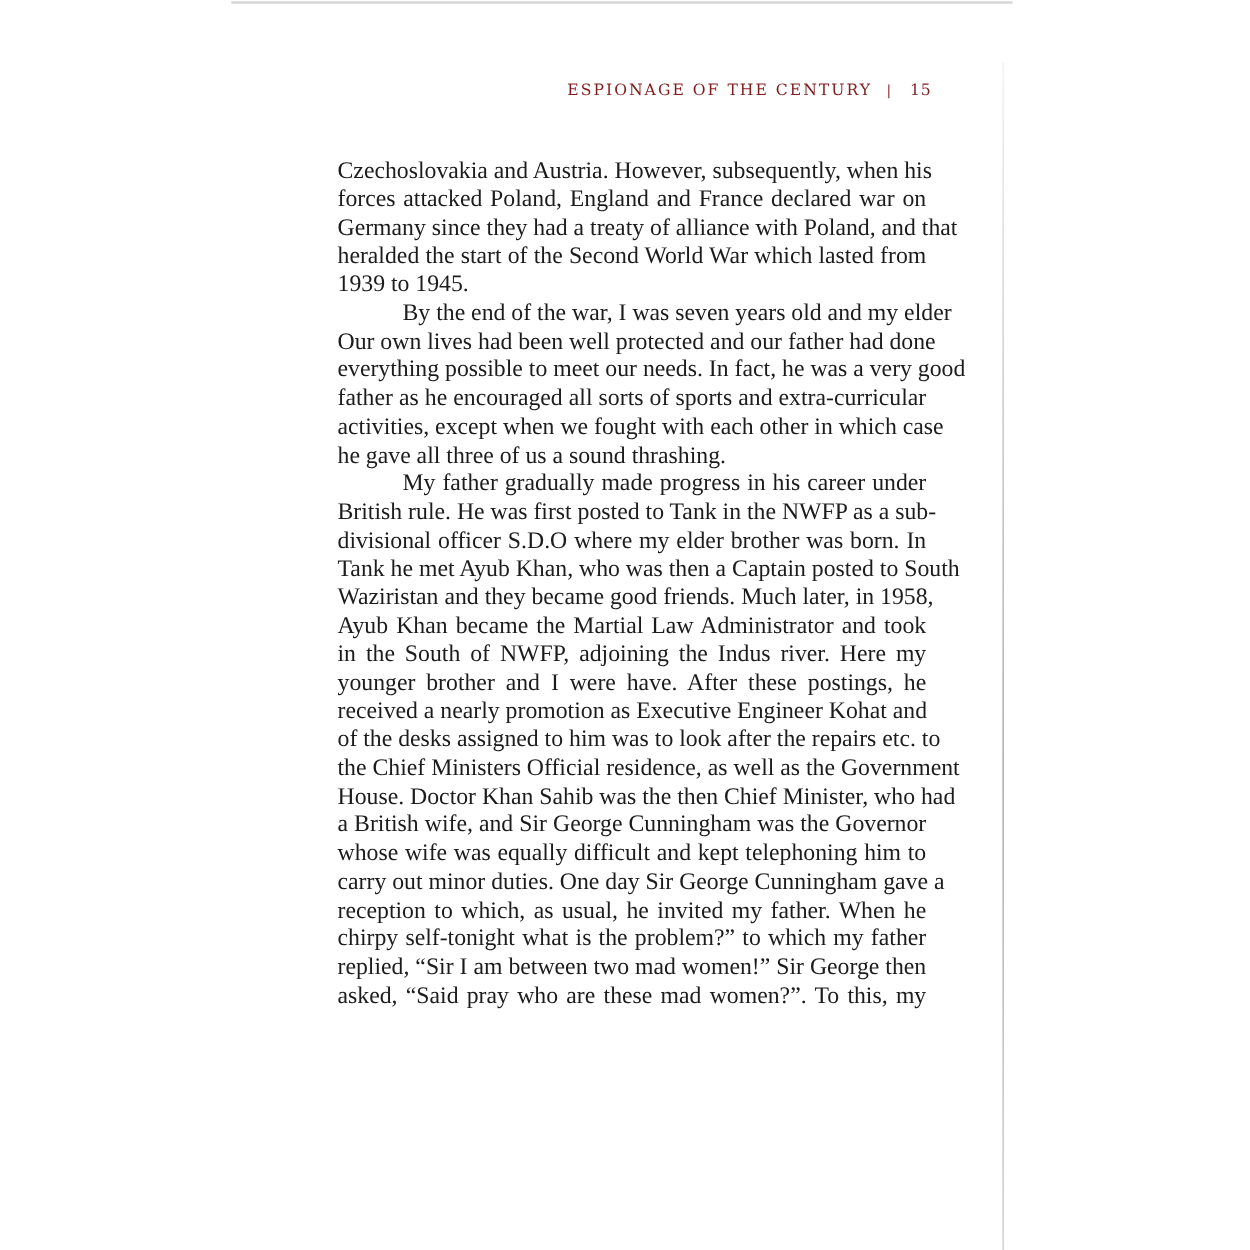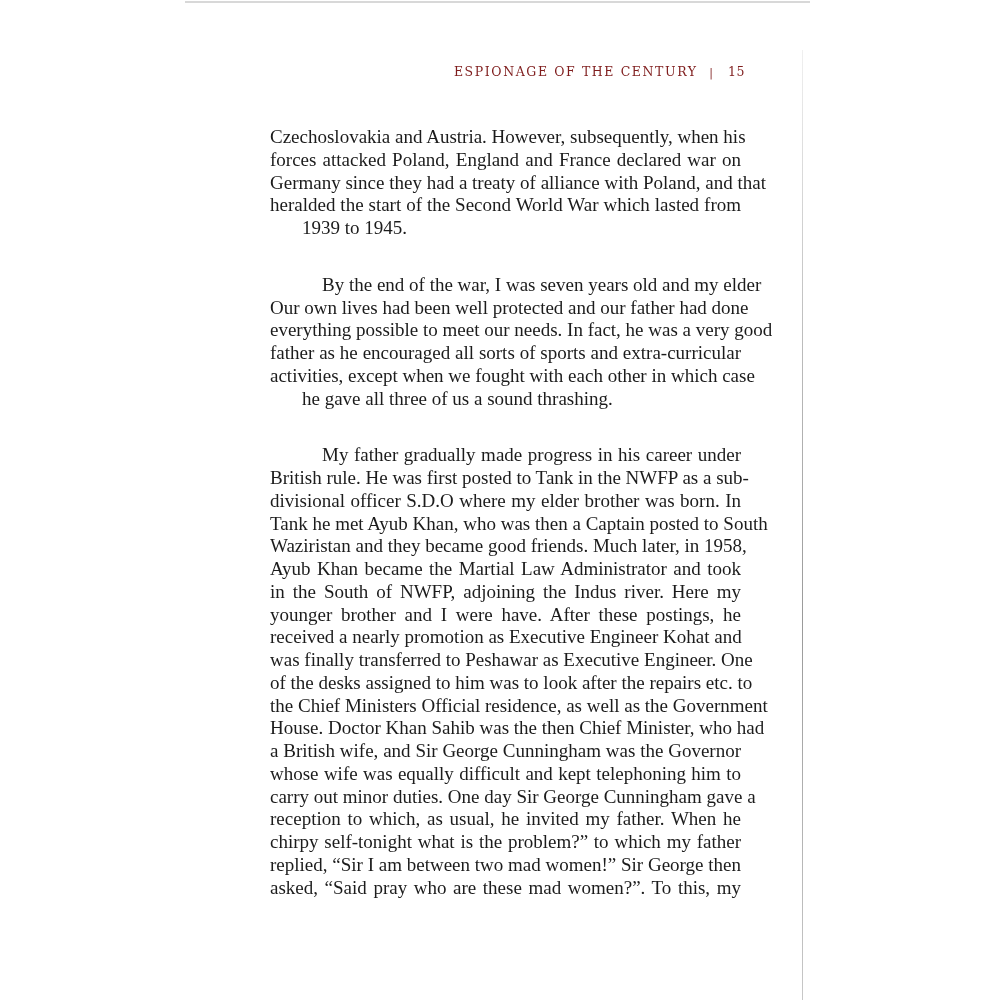--- a/index.html
+++ b/index.html
@@ -61,25 +61,23 @@
     }
     .line {
       display: block;
       text-align: justify;
       text-align-last: justify;
       white-space: nowrap;
       height: 22.76px;
     }
     .line.last {
       text-align-last: left;
-      margin-left: 32px;
     }
     .line.first-indent {
       padding-left: 52px;
-      margin-top: 34px;
     }
   </style>
 </head>
 <body>
 
 <div class="top-edge"></div>
 <div class="right-edge"></div>
 
 <div class="running-head">
   <span>ESPIONAGE OF THE CENTURY</span>
@@ -106,21 +104,20 @@
     <div class="paragraph">
       <span class="line first-indent">My father gradually made progress in his career under</span>
       <span class="line">British rule. He was first posted to Tank in the NWFP as a sub-</span>
       <span class="line">divisional officer S.D.O where my elder brother was born. In</span>
       <span class="line">Tank he met Ayub Khan, who was then a Captain posted to South</span>
       <span class="line">Waziristan and they became good friends. Much later, in 1958,</span>
       <span class="line">Ayub Khan became the Martial Law Administrator and took</span>
       <span class="line">in the South of NWFP, adjoining the Indus river. Here my</span>
       <span class="line">younger brother and I were have. After these postings, he</span>
       <span class="line">received a nearly promotion as Executive Engineer Kohat and</span>
-      <span class="line">was finally transferred to Peshawar as Executive Engineer. One</span>
       <span class="line">of the desks assigned to him was to look after the repairs etc. to</span>
       <span class="line">the Chief Ministers Official residence, as well as the Government</span>
       <span class="line">House. Doctor Khan Sahib was the then Chief Minister, who had</span>
       <span class="line">a British wife, and Sir George Cunningham was the Governor</span>
       <span class="line">whose wife was equally difficult and kept telephoning him to</span>
       <span class="line">carry out minor duties. One day Sir George Cunningham gave a</span>
       <span class="line">reception to which, as usual, he invited my father. When he</span>
       <span class="line">chirpy self-tonight what is the problem?” to which my father</span>
       <span class="line">replied, “Sir I am between two mad women!” Sir George then</span>
       <span class="line">asked, “Said pray who are these mad women?”. To this, my</span>

